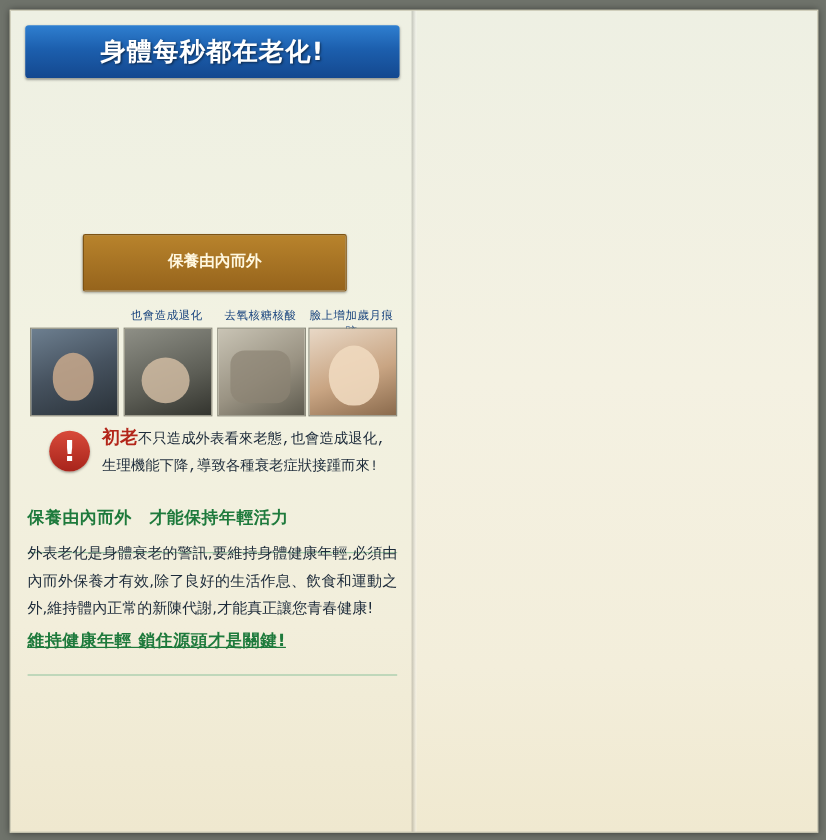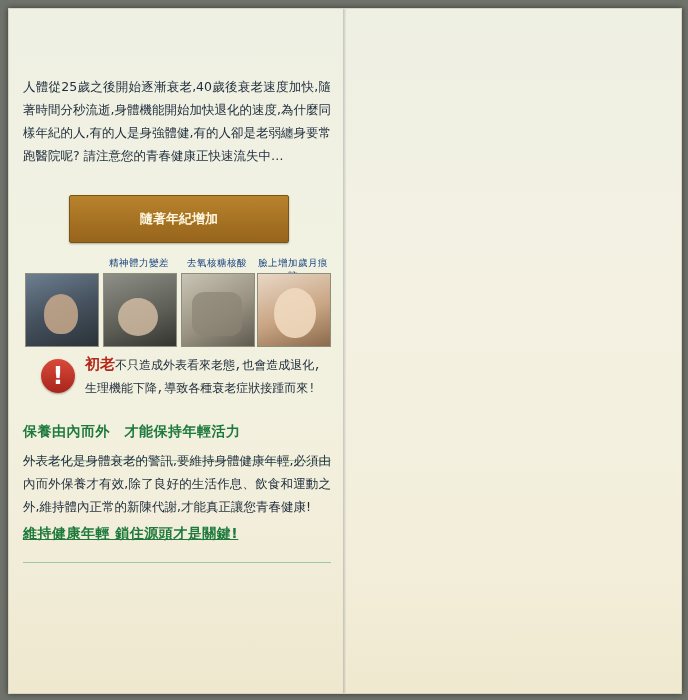--- a/index.html
+++ b/index.html
@@ -101,30 +101,32 @@
   #left-body2{left:14px;top:542px;width:308px;}
 </style>
 </head>
 <body>
 
 <div class="page">
   <div class="leaflet">
 
     <div class="col col-left">
 
+      <div class="banner left">
+        <span class="txt">身體每秒都在老化!</span>
+      </div>
 
-      <div class="p" id="left-intro">人體從25歲之後開始逐漸衰老,40歲後衰老速度加快,隨著時間分秒流逝,身體機能開始加快退化的速度,為什麼同樣年紀的人,有的人是身強體健,有的人卻是老弱纏身要常跑醫院呢? 請注意您的青春健康正快速流失中…</div>
 
       <div class="goldbox">
-        <span>隨著年紀增加</span>
+        <span>保養由內而外</span>
       </div>
 
       <div class="photostrip">
         <div class="pcap" style="left:0;margin-top:42px;">老是忘東忘西</div>
-        <div class="pcap" style="left:78px;">精神體力變差</div>
+        <div class="pcap" style="left:78px;">也會造成退化</div>
         <div class="pcap" style="left:156px;">去氧核糖核酸</div>
         <div class="pcap" style="left:232px;">臉上增加歲月痕跡</div>
 
         <div class="pcell" style="left:2px;">
             <div class="ph ph1"></div>
           </div>
         <div class="pcell" style="left:80px;">
             <div class="ph ph2"></div>
           </div>
         <div class="pcell" style="left:158px;">

